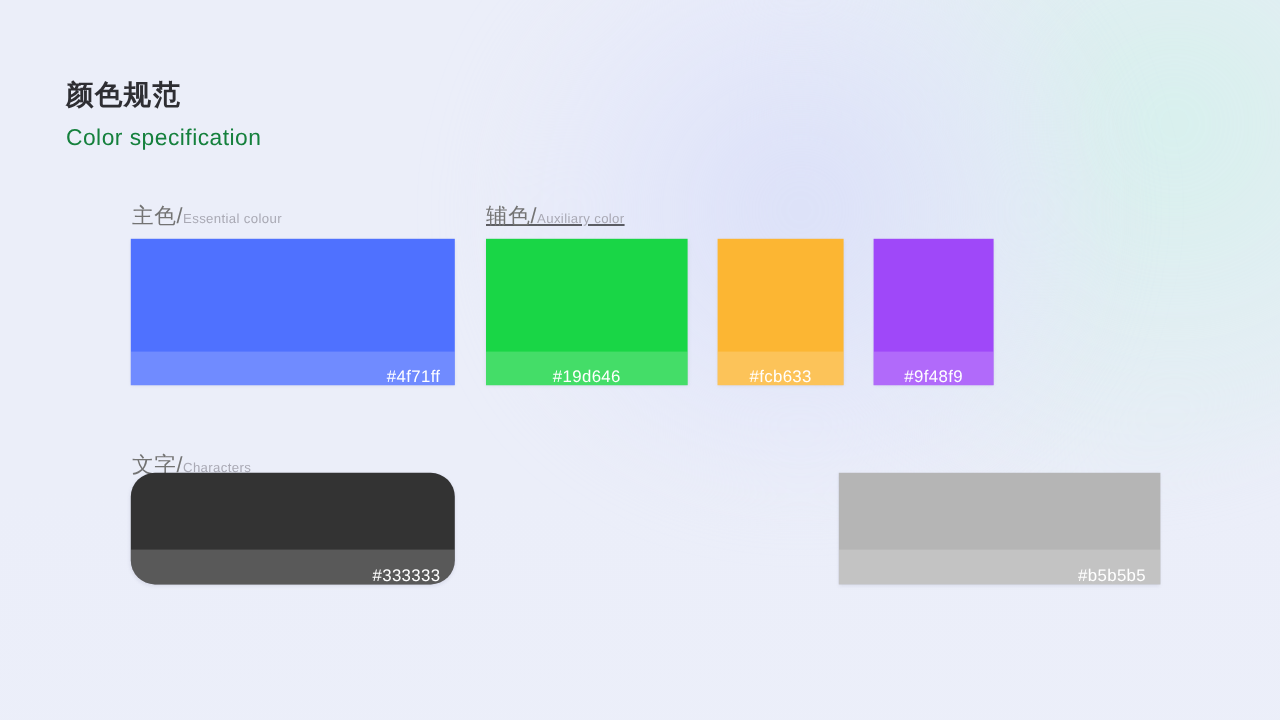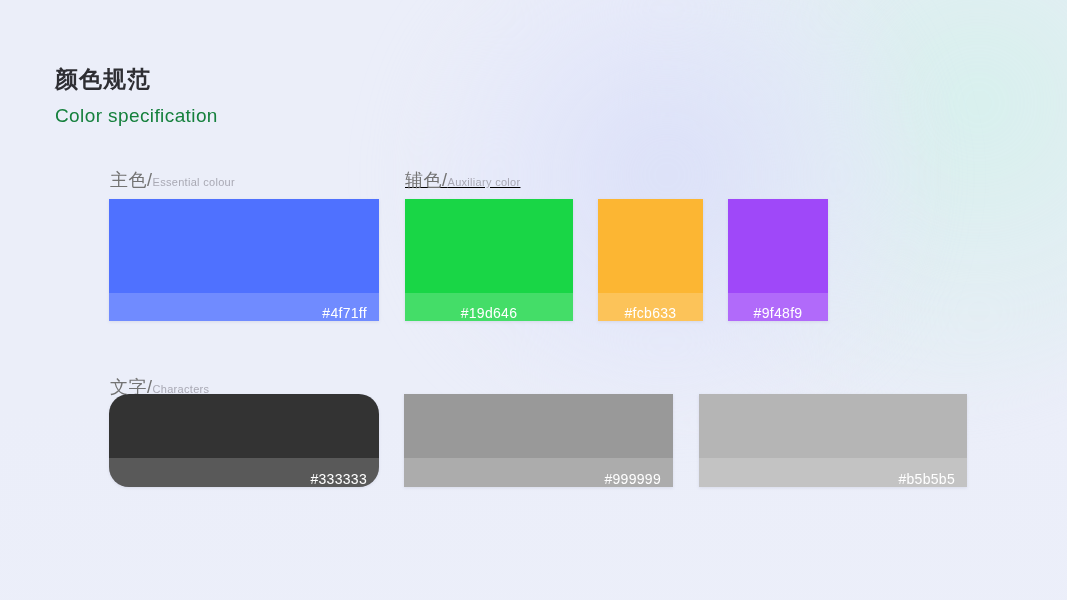--- a/index.html
+++ b/index.html
@@ -189,25 +189,20 @@
     </div>
   </div>
 
 
   <div class="swatch align-right" style="left: 109px; top: 394px; width: 270px; height: 93px; background-color: rgb(51, 51, 51); border-radius: 20px;">
     <div class="swatch-footer" style="height:29px;">
       <span class="swatch-hex">#333333</span>
     </div>
   </div>
 
-  <div class="swatch align-right" style="left: 404px; top: 394px; width: 269px; height: 93px; background-color: rgb(153, 153, 153);">
-    <div class="swatch-footer" style="height:29px;">
-      <span class="swatch-hex">#999999</span>
-    </div>
-  </div>
 
   <div class="swatch align-right" style="left: 699px; top: 394px; width: 268px; height: 93px; background-color: rgb(181, 181, 181);">
     <div class="swatch-footer" style="height:29px;">
       <span class="swatch-hex">#b5b5b5</span>
     </div>
   </div>
 
 </div>
 
 </body></html>

